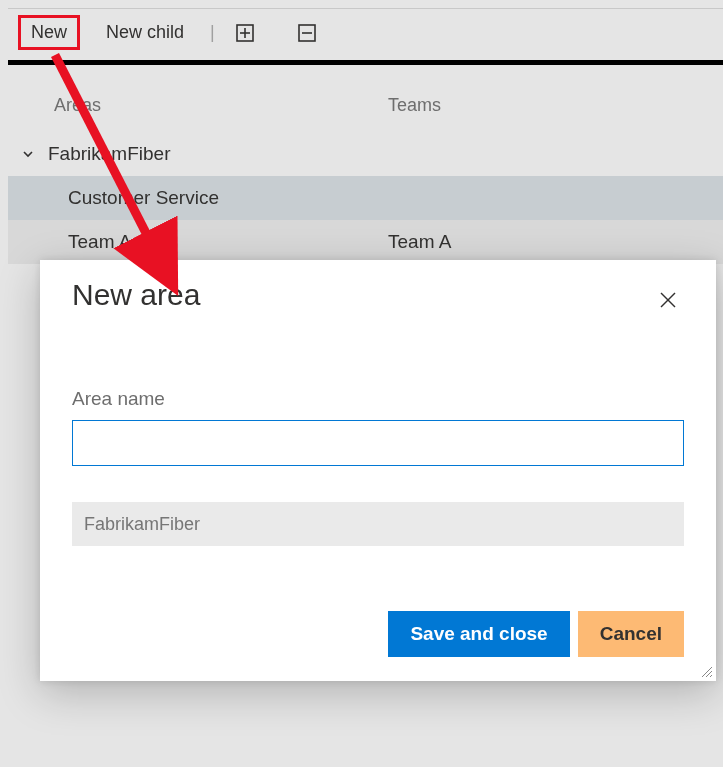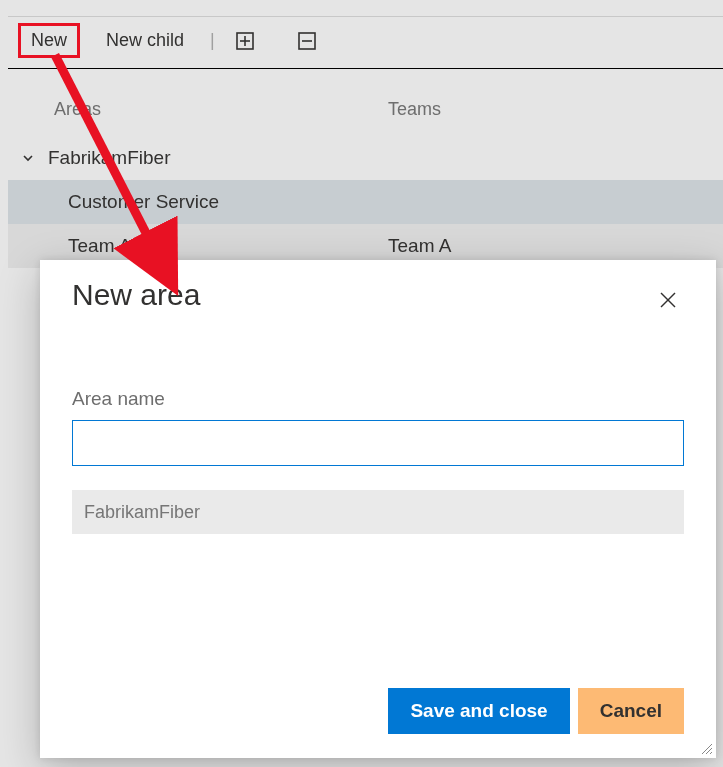--- a/index.html
+++ b/index.html
@@ -18,24 +18,23 @@
       height: 100%;
       padding-top: 8px;
       padding-left: 8px;
     }
     .toolbar {
       display: flex;
       align-items: center;
       gap: 18px;
       padding: 6px 10px 10px 10px;
       border-top: 1px solid #c8c8c8;
-      border-bottom: 1px solid #000000;
-      font-size: 18px;
-      color: #323130;
-      margin-top: 8px;
+      border-bottom: 5px solid #000000;
+      font-size: 18px;
+      color: #323130;
     }
     .toolbar .btn {
       padding: 4px 8px;
       cursor: pointer;
     }
     .toolbar .new-btn {
       border: 3px solid #e81123;
       padding: 4px 10px;
     }
     .toolbar .divider {
@@ -77,21 +76,21 @@
       display: inline-flex;
       align-items: center;
     }
 
     
     .dialog {
       position: absolute;
       left: 40px;
       top: 260px;
       width: 676px;
-      height: 498px;
+      height: 421px;
       background: #fff;
       box-shadow: 0 12px 40px rgba(0,0,0,0.22), 0 0 8px rgba(0,0,0,0.12);
       padding: 18px 32px 24px 32px;
       display: flex;
       flex-direction: column;
     }
     .dialog-header {
       display: flex;
       justify-content: space-between;
       align-items: flex-start;
@@ -129,21 +128,21 @@
     }
     .readonly-input {
       width: 100%;
       height: 44px;
       border: none;
       background: #eaeaea;
       font-size: 18px;
       padding: 0 12px;
       color: #767676;
     }
-    .field-group { margin-bottom: 24px; }
+    .field-group { margin-bottom: 36px; }
     .dialog-footer {
       margin-top: auto;
       display: flex;
       justify-content: flex-end;
       gap: 8px;
     }
     .btn-primary {
       background: #0178d4;
       color: #fff;
       border: none;

